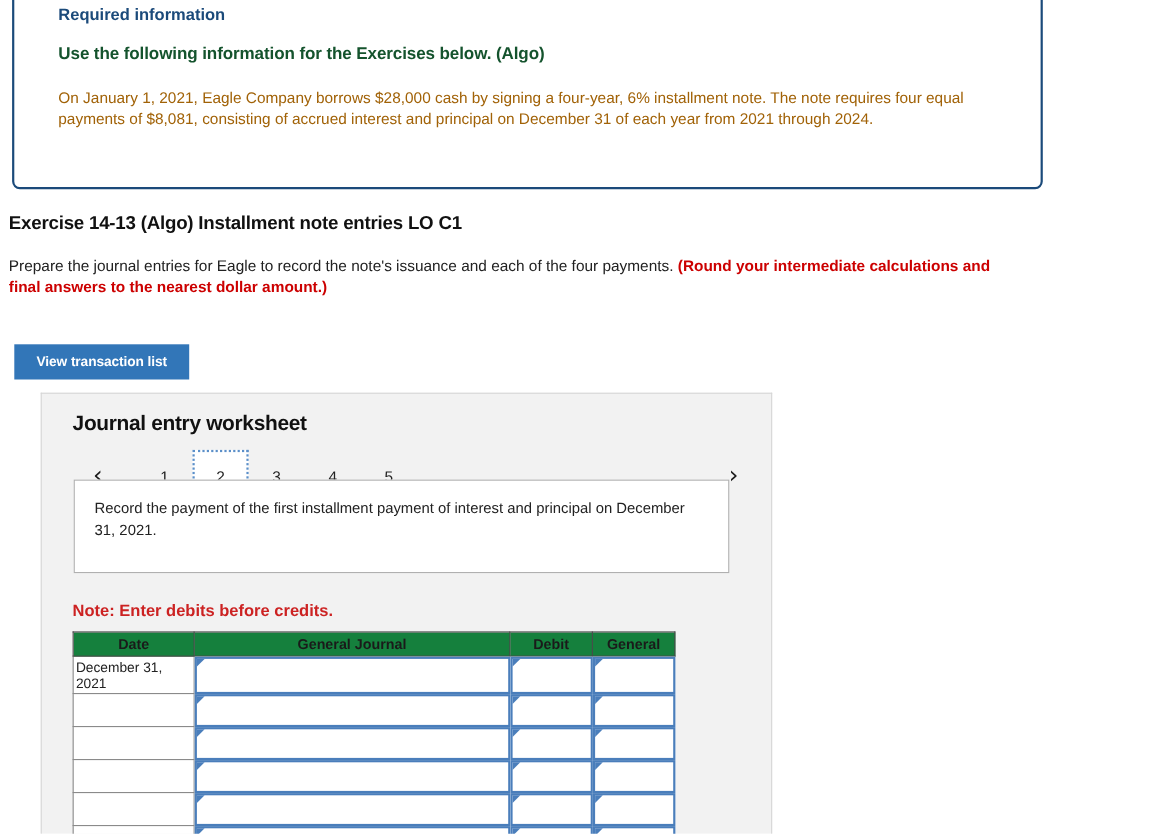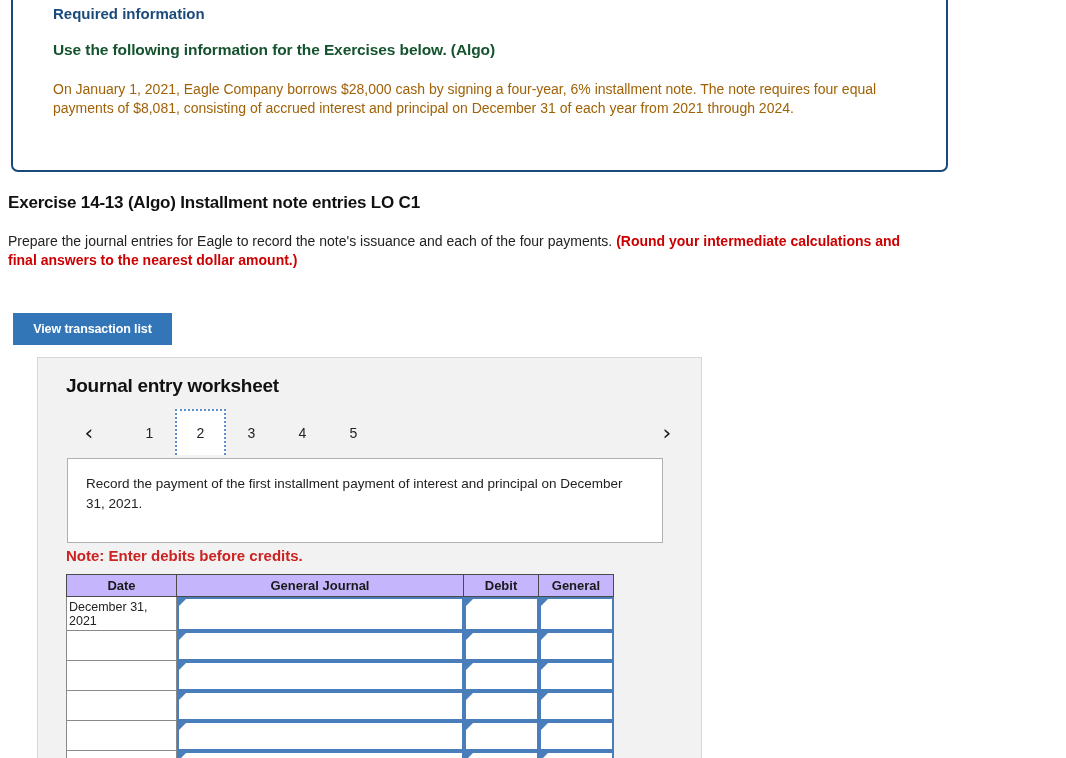--- a/index.html
+++ b/index.html
@@ -185,21 +185,21 @@
     border-bottom: none;
     height: 46px;
     line-height: 38px;
     margin-top: -3px;
   }
 
   
   .desc-box {
     position: absolute;
     left: 29px;
-    top: 100px;
+    top: 78px;
     width: 596px;
     height: 85px;
     background: #ffffff;
     border: 1px solid #b0b0b0;
     box-sizing: border-box;
   }
   .desc-text {
     padding: 15px 18px;
     font-size: 13.5px;
     line-height: 20px;
@@ -219,21 +219,21 @@
   
   .jtable {
     position: absolute;
     left: 28px;
     top: 216px;
     width: 547px;
     border-collapse: collapse;
     table-layout: fixed;
   }
   .jtable th {
-    background: #c4b5fd;
+    background: #15803d;
     border: 1px solid #4a4a4a;
     font-size: 13px;
     font-weight: bold;
     color: #1a1a1a;
     height: 21px;
     padding: 0;
     text-align: center;
   }
   .jtable td {
     border: 1px solid #8a8a8a;

